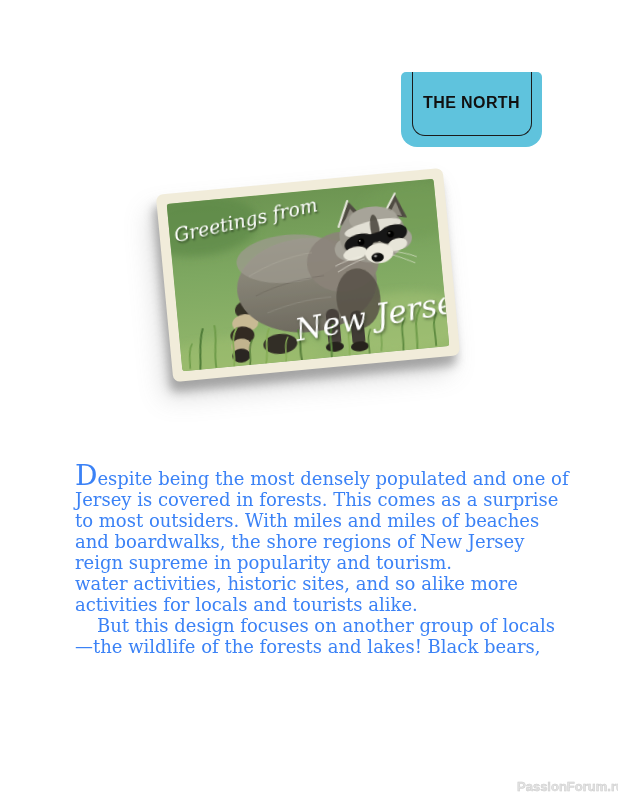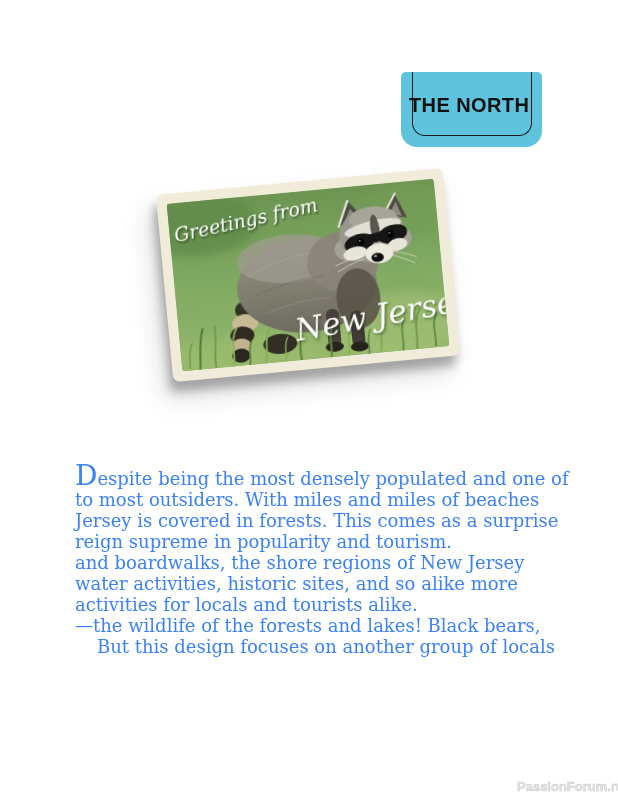--- a/index.html
+++ b/index.html
@@ -18,24 +18,24 @@
     background:#5fc3dd;
     border-radius:5px 5px 16px 16px;
   }
   .tab-line {
     position:absolute; top:0; left:11px; right:10px; bottom:11px;
     border:1.4px solid #1b1b1b; border-top:none;
     border-radius:0 0 13px 13px;
   }
   .tab-label {
     position:absolute; left:0; right:0; top:22px;
+    text-align:center;
     font-family:"Liberation Sans", sans-serif;
-    font-weight:bold; font-size:20px; letter-spacing:0.4px;
+    font-weight:bold; font-size:16px; letter-spacing:0.4px;
     color:#111111;
-    margin-left:8px;
   }
 
   
   .postcard {
     position:absolute; left:164px; top:181px;
     width:288px; height:188px;
     box-sizing:border-box; padding:10px;
     background:#f1ecda;
     border-radius:7px;
     transform:rotate(-5.4deg);
@@ -195,23 +195,23 @@
       </g>
     </svg>
 
     <div class="greet-top">Greetings from</div>
     <div class="greet-bottom">New Jersey</div>
   </div>
 </div>
 
 <div class="article">
   <div class="line"><span class="initial">D</span><span>espite being the most densely populated and one of</span></div>
+  <div class="line">Jersey is covered in forests. This comes as a surprise</div>
   <div class="line">to most outsiders. With miles and miles of beaches</div>
-  <div class="line">Jersey is covered in forests. This comes as a surprise</div>
+  <div class="line">and boardwalks, the shore regions of New Jersey</div>
   <div class="line">reign supreme in popularity and tourism.</div>
-  <div class="line">and boardwalks, the shore regions of New Jersey</div>
   <div class="line">water activities, historic sites, and so alike more</div>
   <div class="line">activities for locals and tourists alike.</div>
+  <div class="line indent">But this design focuses on another group of locals</div>
   <div class="line">—the wildlife of the forests and lakes! Black bears,</div>
-  <div class="line indent">But this design focuses on another group of locals</div>
 </div>
 
 <div class="watermark">PassionForum.ru</div>
 
 </body></html>

